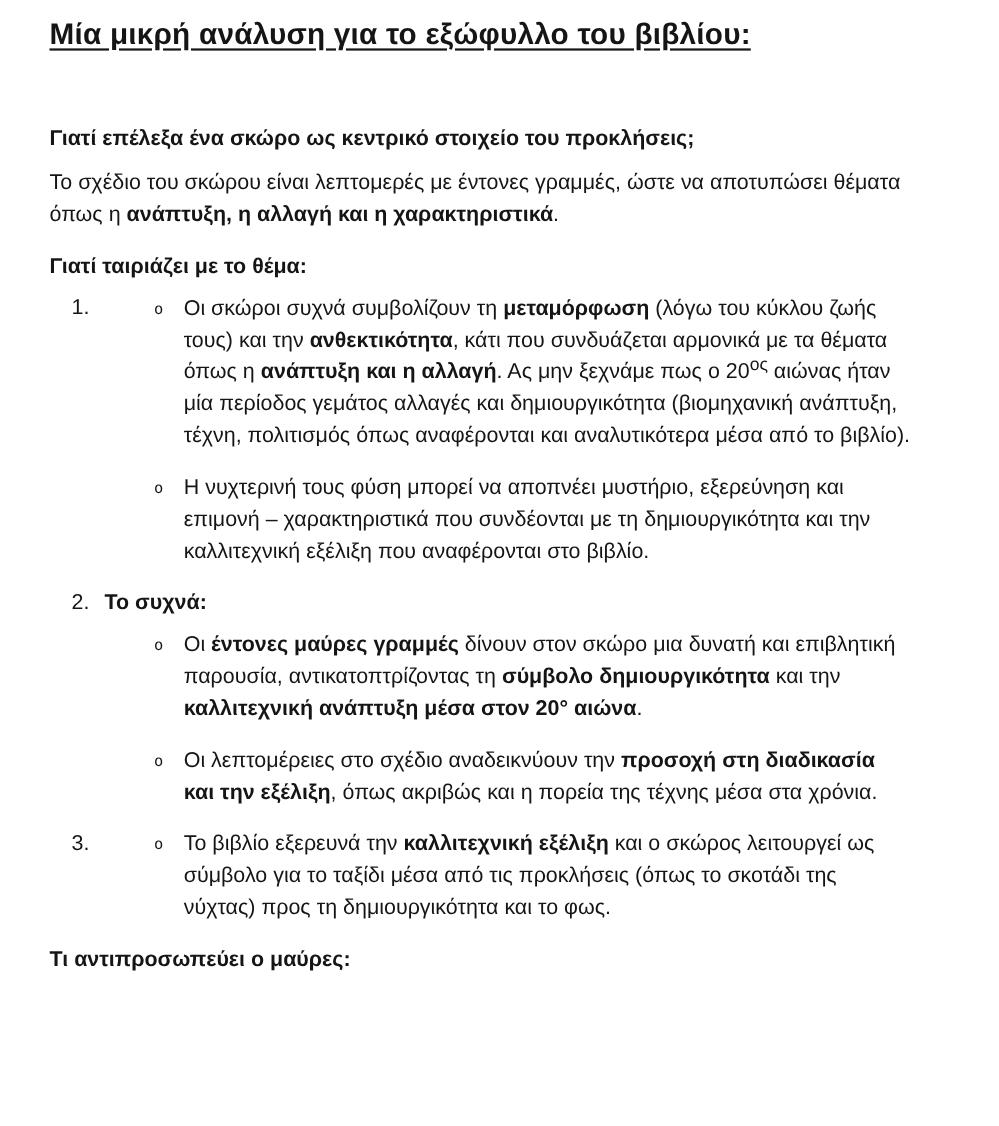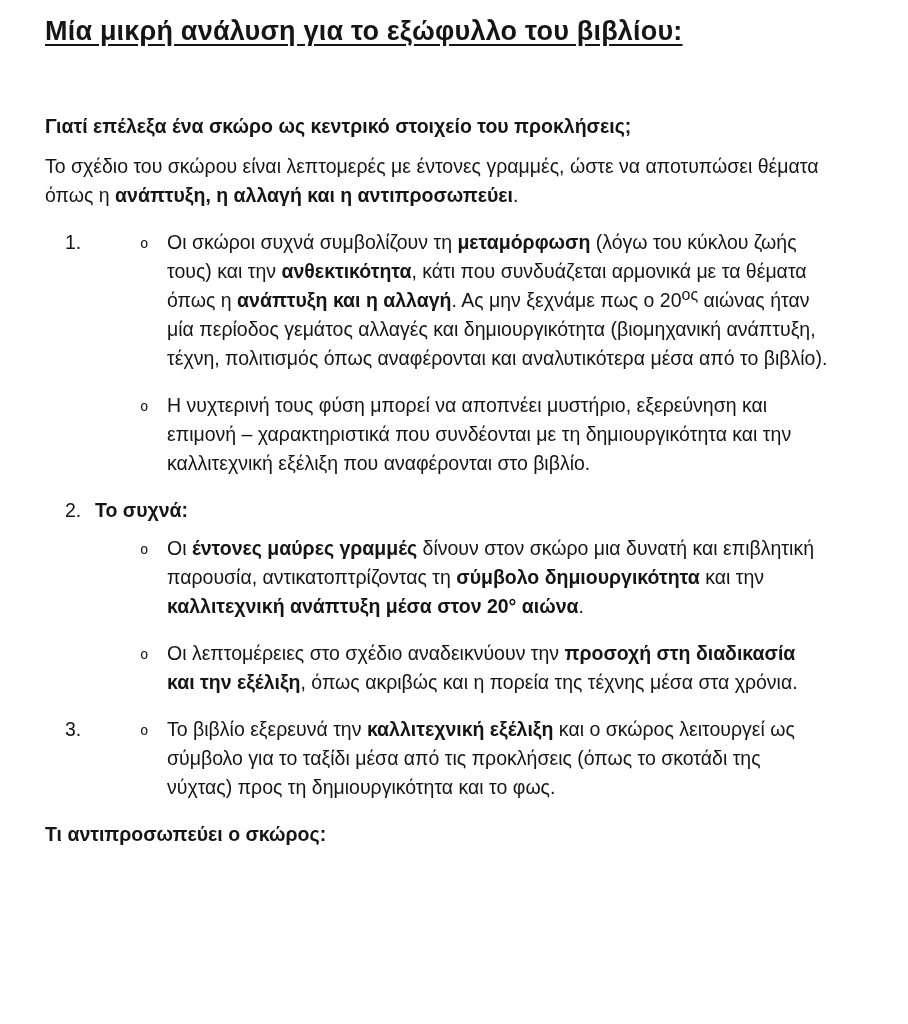--- a/index.html
+++ b/index.html
@@ -81,22 +81,23 @@
 </style>
 </head>
 <body>
 
 <div class="doc">
 
   <h1 class="title">Μία μικρή ανάλυση για το εξώφυλλο του βιβλίου:</h1>
 
   <p class="h">Γιατί επέλεξα ένα σκώρο ως κεντρικό στοιχείο του προκλήσεις;</p>
 
-  <p class="para"><span>Το σχέδιο του σκώρου είναι λεπτομερές με έντονες γραμμές, ώστε να αποτυπώσει θέματα όπως η </span><span class="b">ανάπτυξη, η αλλαγή και η αντιπροσωπεύει</span><span>.</span></p>
+  <p class="para"><span>Το σχέδιο του σκώρου είναι λεπτομερές με έντονες γραμμές, ώστε να αποτυπώσει θέματα όπως η </span><span class="b">ανάπτυξη, η αλλαγή και η χαρακτηριστικά</span><span>.</span></p>
 
+  <p class="h h-fit">Γιατί ταιριάζει με το θέμα:</p>
 
   <div class="num-item">
     <span class="num">1.</span>
   </div>
 
   <div class="bullet">
     <span class="marker">o</span>
     <span><span>Οι σκώροι συχνά συμβολίζουν τη </span><span class="b">μεταμόρφωση</span><span> (λόγω του κύκλου ζωής τους) και την </span><span class="b">ανθεκτικότητα</span><span>, κάτι που συνδυάζεται αρμονικά με τα θέματα όπως η </span><span class="b">ανάπτυξη και η αλλαγή</span><span>. Ας μην ξεχνάμε πως ο 20</span><sup>ος</sup><span> αιώνας ήταν μία περίοδος γεμάτος αλλαγές και δημιουργικότητα (βιομηχανική ανάπτυξη, τέχνη, πολιτισμός όπως αναφέρονται και αναλυτικότερα μέσα από το βιβλίο).</span></span>
   </div>
 
@@ -122,15 +123,15 @@
 
   <div class="num-item">
     <span class="num">3.</span>
   </div>
 
   <div class="bullet">
     <span class="marker">o</span>
     <span><span>Το βιβλίο εξερευνά την </span><span class="b">καλλιτεχνική εξέλιξη</span><span> και ο σκώρος λειτουργεί ως σύμβολο για το ταξίδι μέσα από τις προκλήσεις (όπως το σκοτάδι της νύχτας) προς τη δημιουργικότητα και το φως.</span></span>
   </div>
 
-  <p class="h footer-h">Τι αντιπροσωπεύει ο σκώρος:</p>
+  <p class="h footer-h">Τι αντιπροσωπεύει ο μαύρες:</p>
 
 </div>
 
 </body></html>

